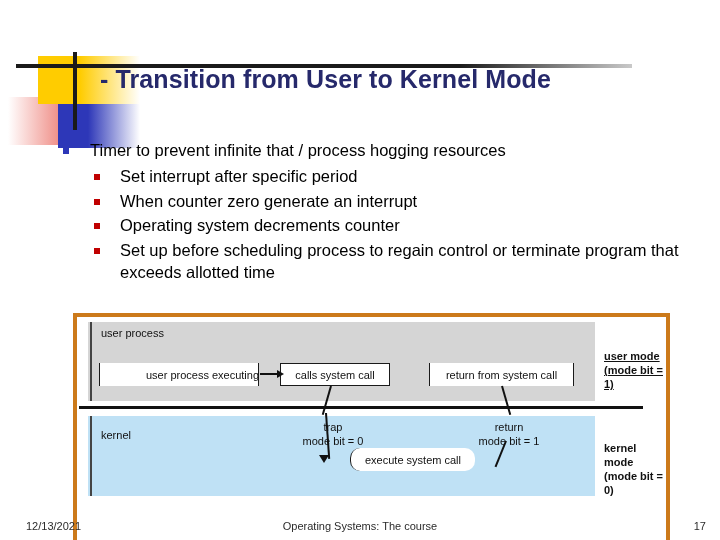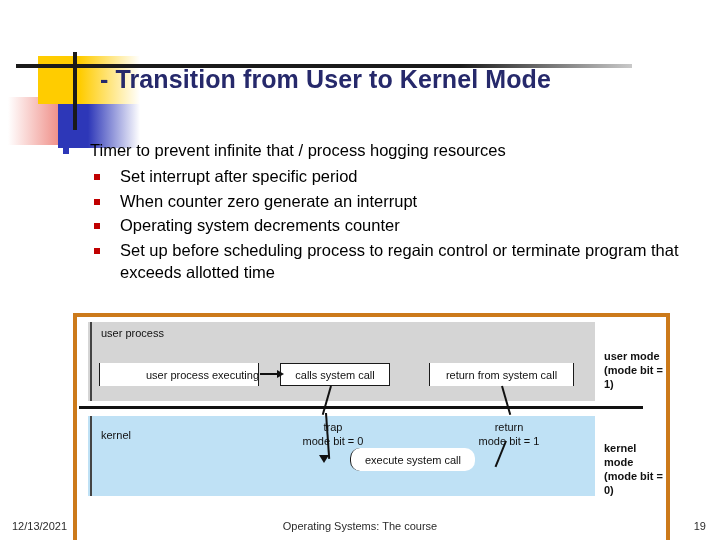--- a/index.html
+++ b/index.html
@@ -134,27 +134,27 @@
 
   .lbl-trap, .lbl-return {
     position:absolute; font-size:11px; color:#111; text-align:center; line-height:14px;
   }
   .lbl-trap   { left:196px; top:103px; width:120px; }
   .lbl-return { left:372px; top:103px; width:120px; }
 
   .lbl-mode {
     position:absolute; font-size:11px; color:#111; line-height:14px; font-weight:600;
   }
-  .lbl-usermode   { left:527px; top:32px; }
+  .lbl-usermode   { left:527px; top:32px;text-decoration:underline; }
   .lbl-kernelmode { left:527px; top:124px; }
 
   
   #footer { position:absolute; left:0; top:515px; width:720px; height:25px; }
   .ft { position:absolute; font-size:11px; color:#2b2b2b; }
-  #footer-date { left:12px; top:5px; }
+  #footer-date { left:26px; top:5px; }
   #footer-center { left:0; top:5px; width:720px; text-align:center; }
   #footer-page { right:14px; top:5px; }
 </style>
 </head>
 <body>
 
 <div id="title-decor">
   <div class="deco-red-fade"></div>
   <div class="deco-yellow"></div>
   <div class="deco-yellow-fade"></div>
@@ -242,14 +242,14 @@
       <div>kernel mode</div>
       <div>(mode bit = 0)</div>
     </div>
 
   </div>
 </div>
 
 <div id="footer">
   <div class="ft" id="footer-date">12/13/2021</div>
   <div class="ft" id="footer-center">Operating Systems: The course</div>
-  <div class="ft" id="footer-page">19</div>
+  <div class="ft" id="footer-page">17</div>
 </div>
 
 </body></html>

